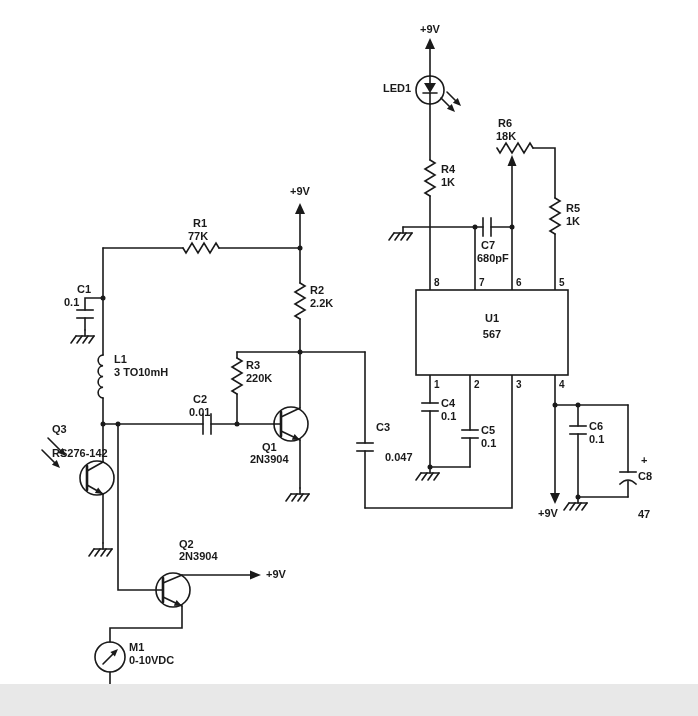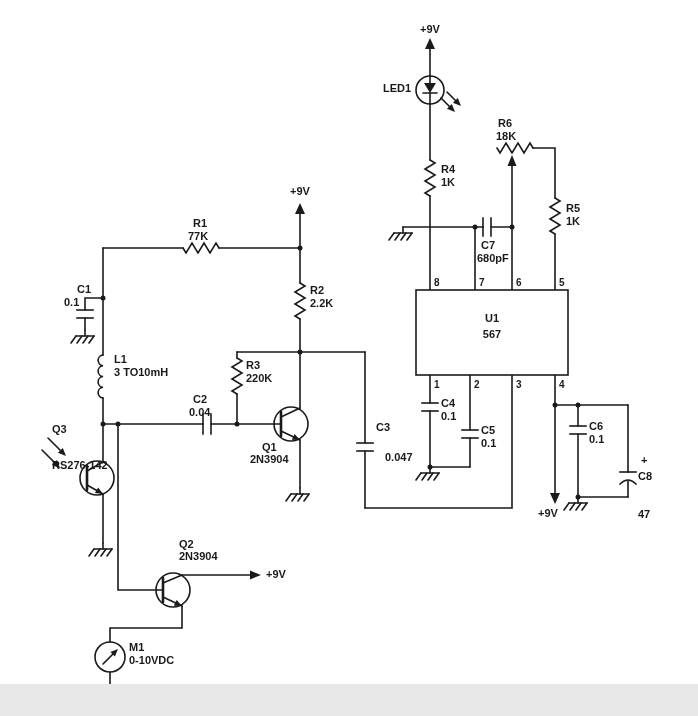--- a/index.html
+++ b/index.html
@@ -299,30 +299,30 @@
 <div class="lbl" style="left:310px;top:285px">R2</div>
 <div class="lbl" style="left:310px;top:298px">2.2K</div>
 
 <div class="lbl" style="left:77px;top:284px">C1</div>
 <div class="lbl" style="left:64px;top:297px">0.1</div>
 
 <div class="lbl" style="left:114px;top:354px">L1</div>
 <div class="lbl" style="left:114px;top:367px">3 TO10mH</div>
 
 <div class="lbl" style="left:193px;top:394px">C2</div>
-<div class="lbl" style="left:189px;top:407px">0.04</div>
+<div class="lbl" style="left:189px;top:407px">0.01</div>
 
 <div class="lbl" style="left:246px;top:360px">R3</div>
 <div class="lbl" style="left:246px;top:373px">220K</div>
 
 <div class="lbl" style="left:262px;top:442px">Q1</div>
 <div class="lbl" style="left:250px;top:454px">2N3904</div>
 
 <div class="lbl" style="left:52px;top:424px">Q3</div>
-<div class="lbl" style="left:52px;top:460px">RS276-142</div>
+<div class="lbl" style="left:52px;top:448px">RS276-142</div>
 
 <div class="lbl" style="left:179px;top:539px">Q2</div>
 <div class="lbl" style="left:179px;top:551px">2N3904</div>
 
 <div class="lbl" style="left:266px;top:569px">+9V</div>
 
 <div class="lbl" style="left:129px;top:642px">M1</div>
 <div class="lbl" style="left:129px;top:655px">0-10VDC</div>
 
 </div>

